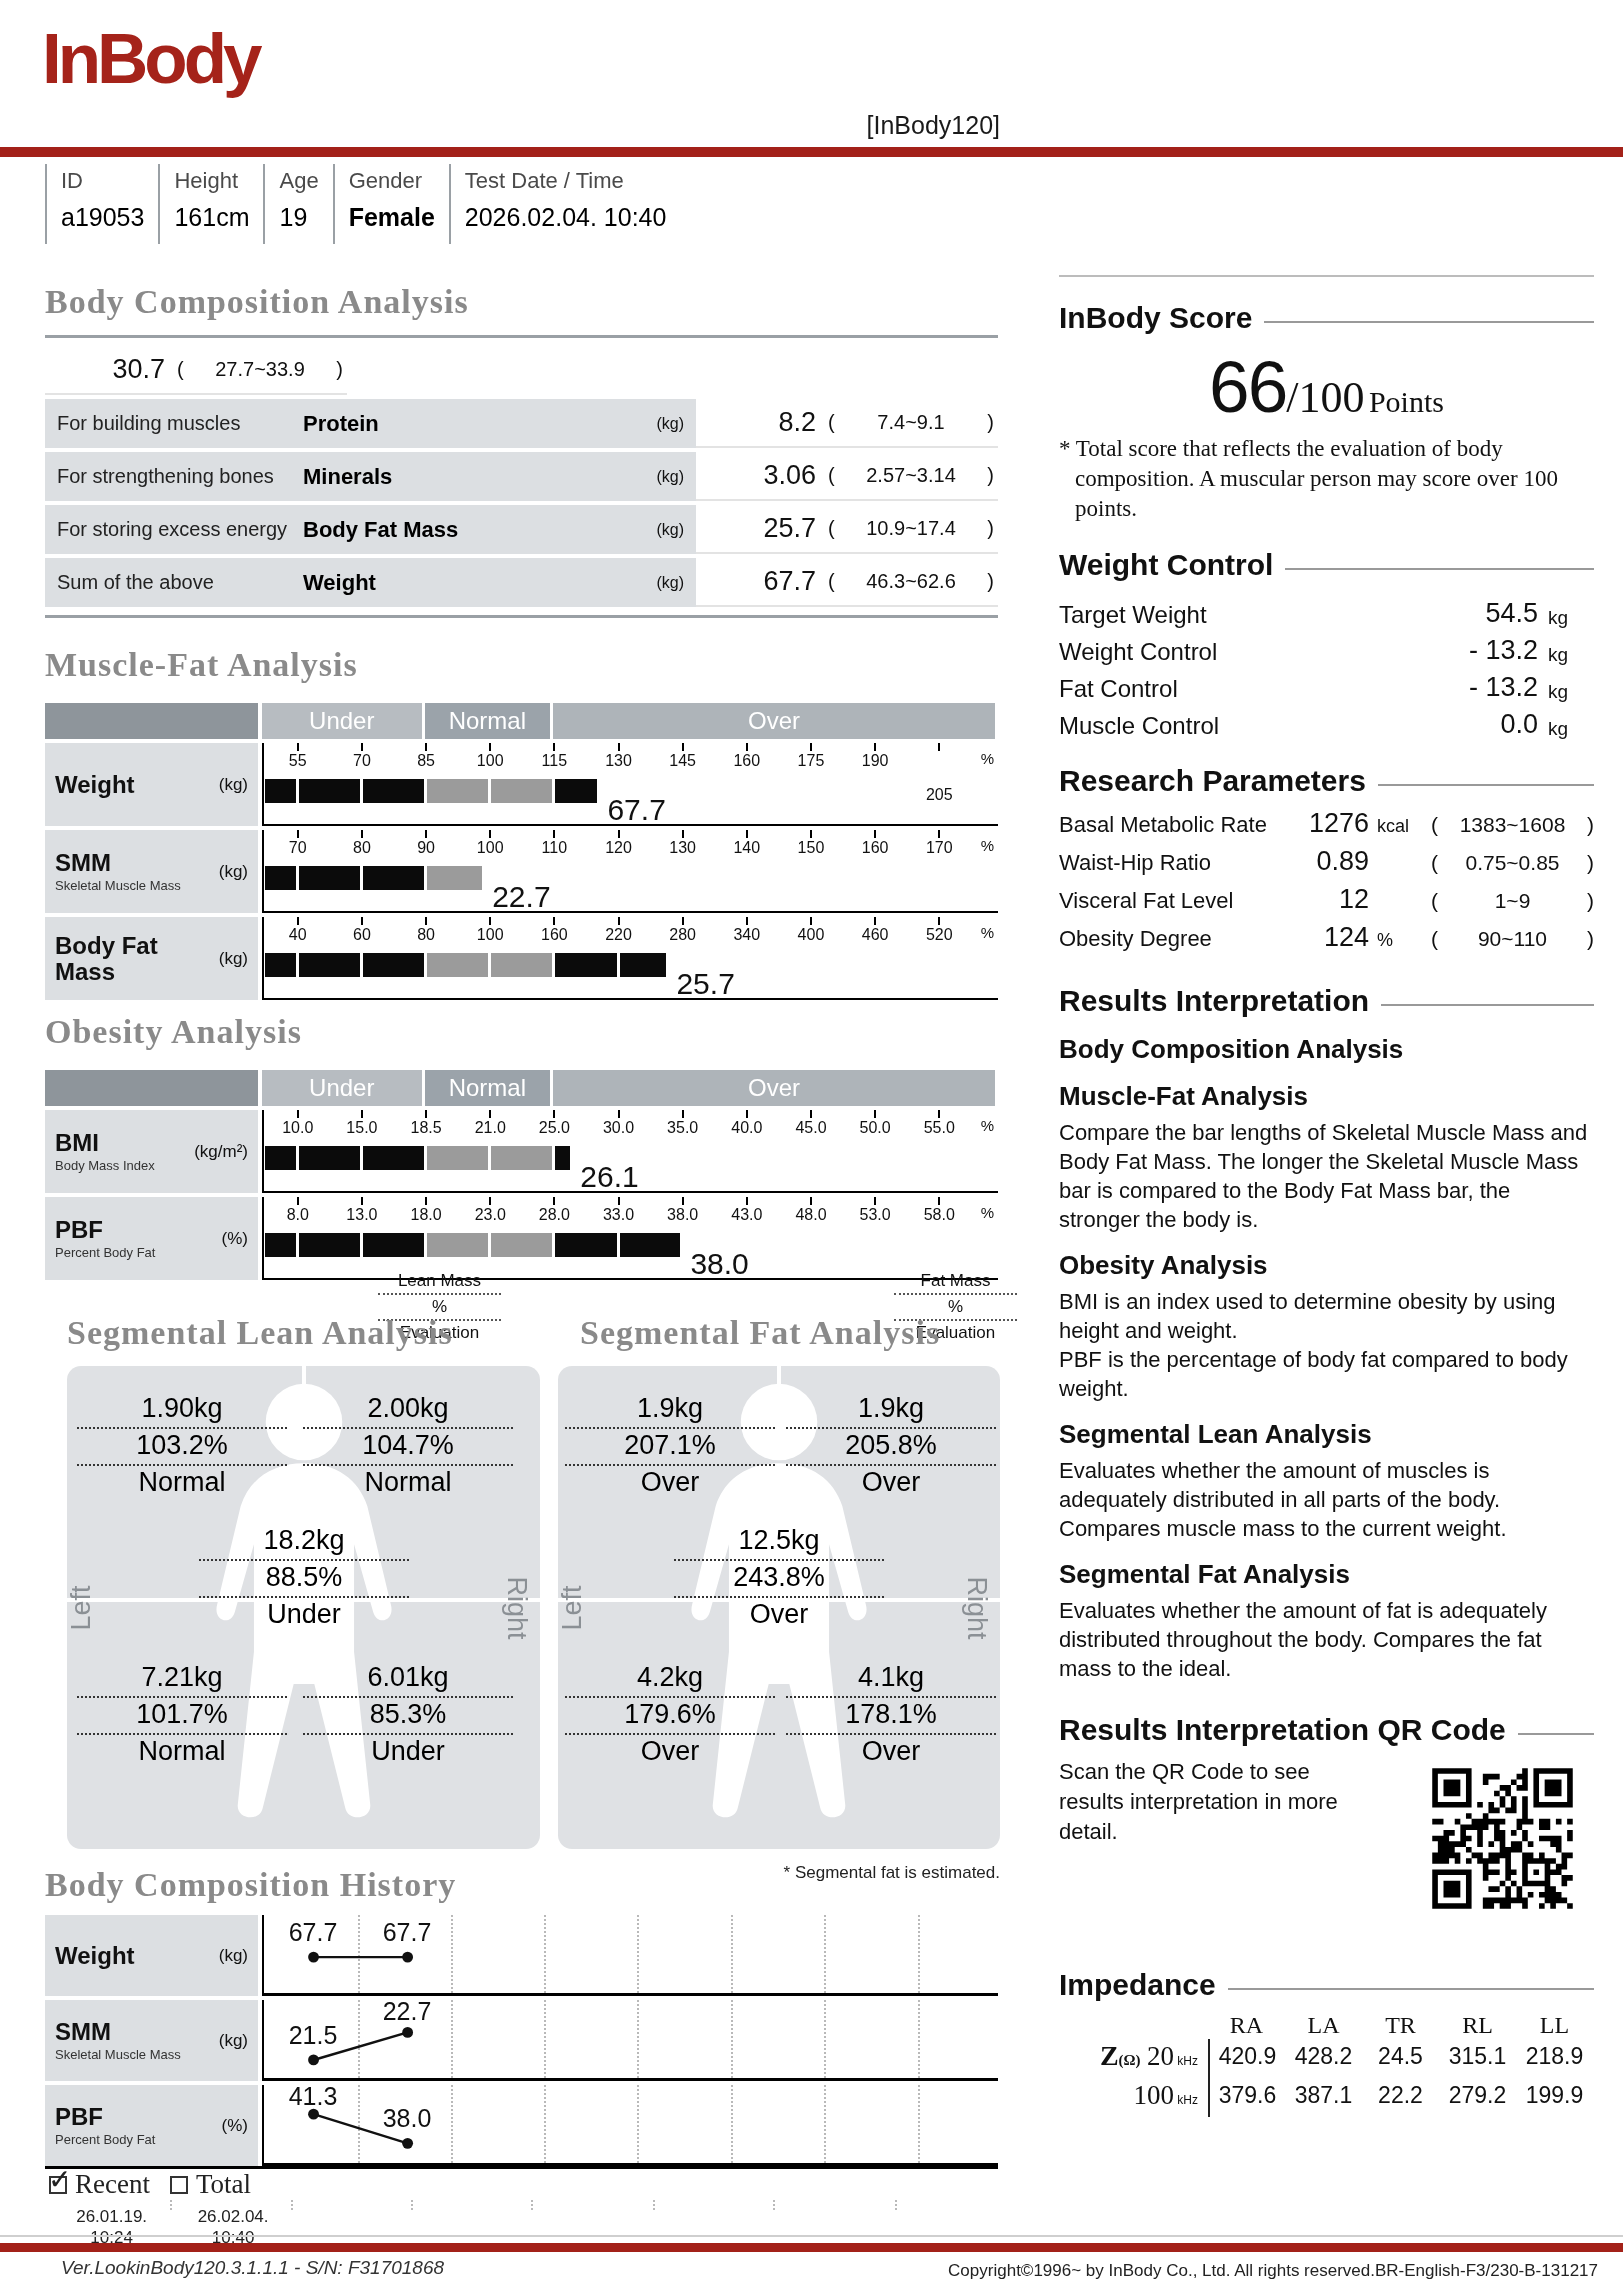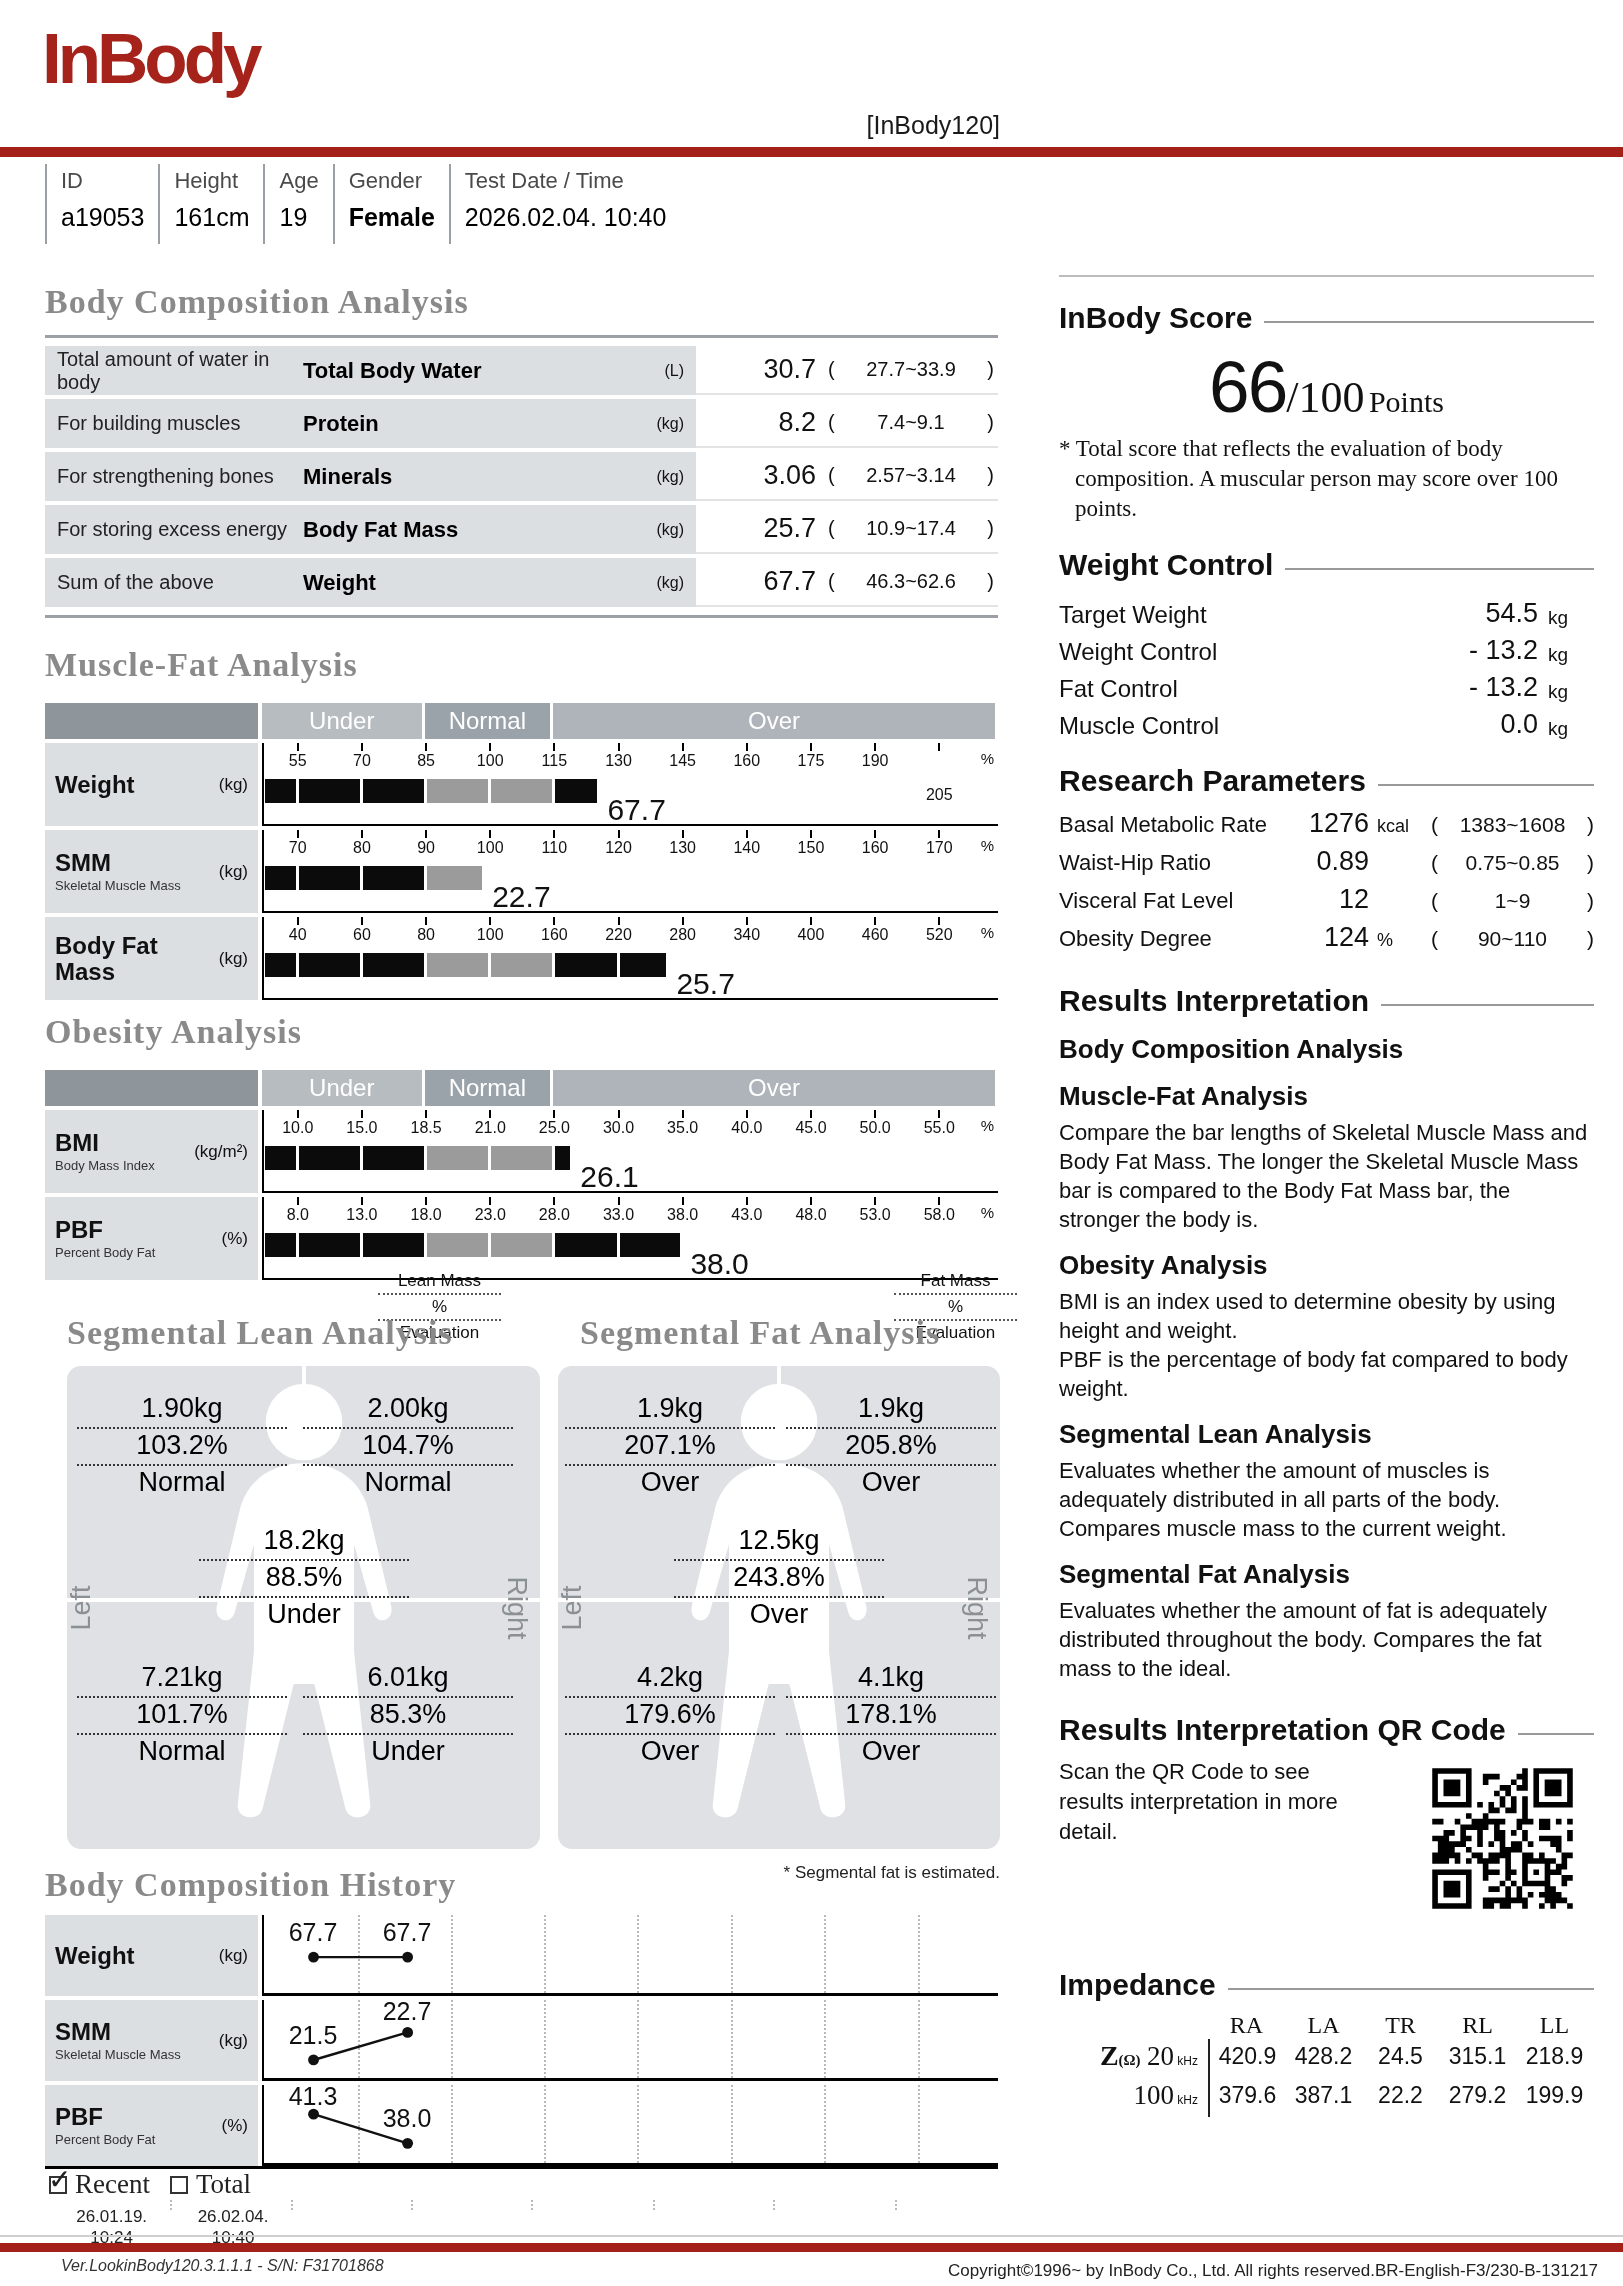--- a/index.html
+++ b/index.html
@@ -133,21 +133,21 @@
   .imp-row .vcell{text-align:center;}
   .imp-row .vcell.first{border-left:2.5px solid #222;}
   .imp-zlabel{text-align:right;padding-right:10px;white-space:nowrap;}
   .zz{font-family:"Liberation Serif",serif;font-weight:bold;font-size:28px;}
   .zs{font-family:"Liberation Serif",serif;font-weight:bold;font-size:15px;}
   .fr{font-family:"Liberation Serif",serif;font-size:27px;}
   .khz{font-family:Liberation Sans, sans-serif;font-size:12px;}
 
   
   #footline{position:absolute;left:0;top:2235px;width:1624px;border-top:2px solid #cfcfcf;}
-  #foot-left{position:absolute;left:61px;top:2257px;font-size:16px;font-style:italic;color:#333;}
+  #foot-left{position:absolute;left:61px;top:2257px;font-size:19px;font-style:italic;color:#333;}
   #foot-right{position:absolute;right:26px;top:2261px;font-size:17px;color:#222;}
 </style>
 </head>
 <body>
 
 <svg width="0" height="0" style="position:absolute" aria-hidden="true">
   <symbol id="person" viewBox="0 0 220 320">
     <circle cx="110" cy="34" r="26" fill="#fff"></circle>
     <path fill="#fff" d="M110,62 C88,62 73,73 67,91 L51,158 C48,169 60,173 63,163 L76,117 L76,190 L65,294 C64,304 80,306 82,296 L103,212 L110,212 L117,212 L138,296 C140,306 156,304 155,294 L144,190 L144,117 L157,163 C160,173 172,169 169,158 L153,91 C147,73 132,62 110,62 Z"></path>
   </symbol>
@@ -179,25 +179,20 @@
       <div class="info-col">
         <div class="info-label">Test Date / Time</div>
         <div class="info-value">2026.02.04. 10:40</div>
       </div>
     </div>
 
   <div id="bc">
     <h2 class="ltitle">Body Composition Analysis</h2>
     <div class="bc-table" id="bc-table">
         <div class="bc-row">
-          <div class="bc-left">
-            <div class="bc-desc">Total amount of water in body</div>
-            <div class="bc-name">Total Body Water</div>
-            <div class="bc-unit">(L)</div>
-          </div>
           <div class="bc-right">
             <div class="bc-value">30.7</div>
             <div class="bc-range">
               <span>(</span>
               <span>27.7~33.9</span>
               <span>)</span>
             </div>
           </div>
         </div>
         <div class="bc-row">

